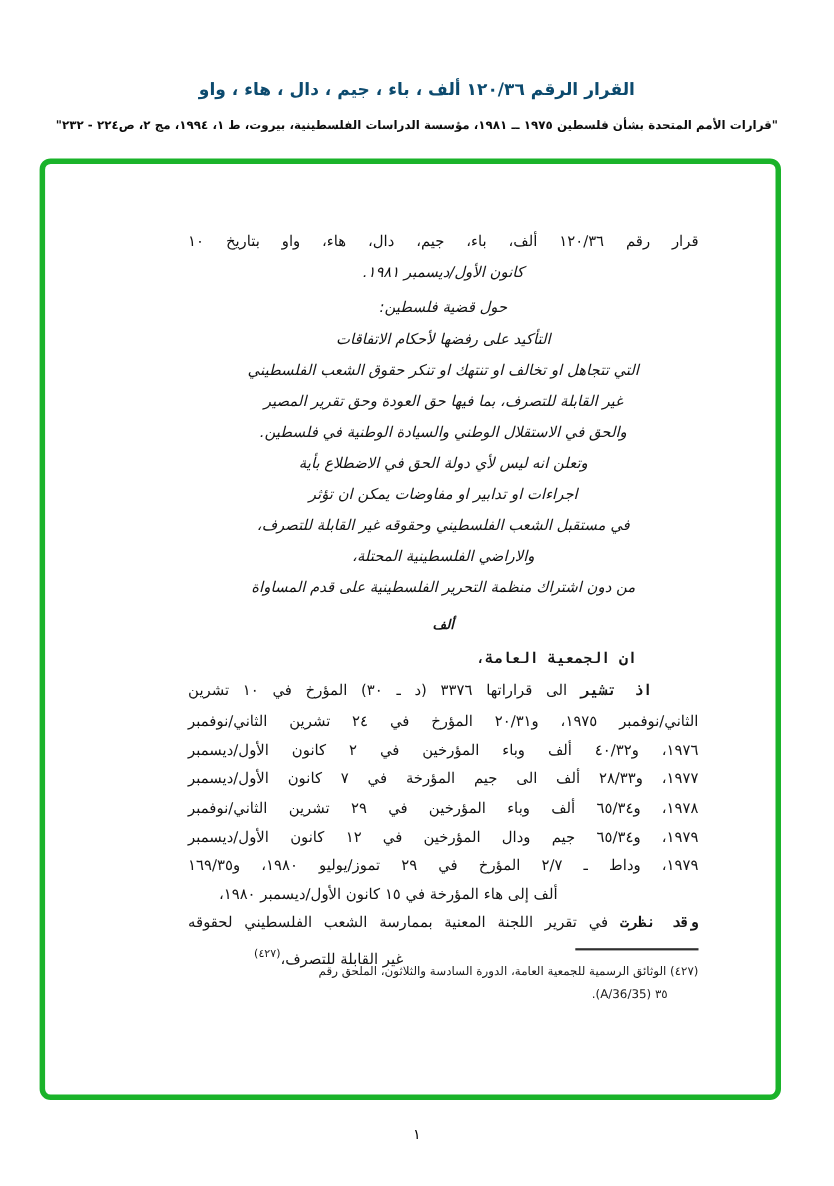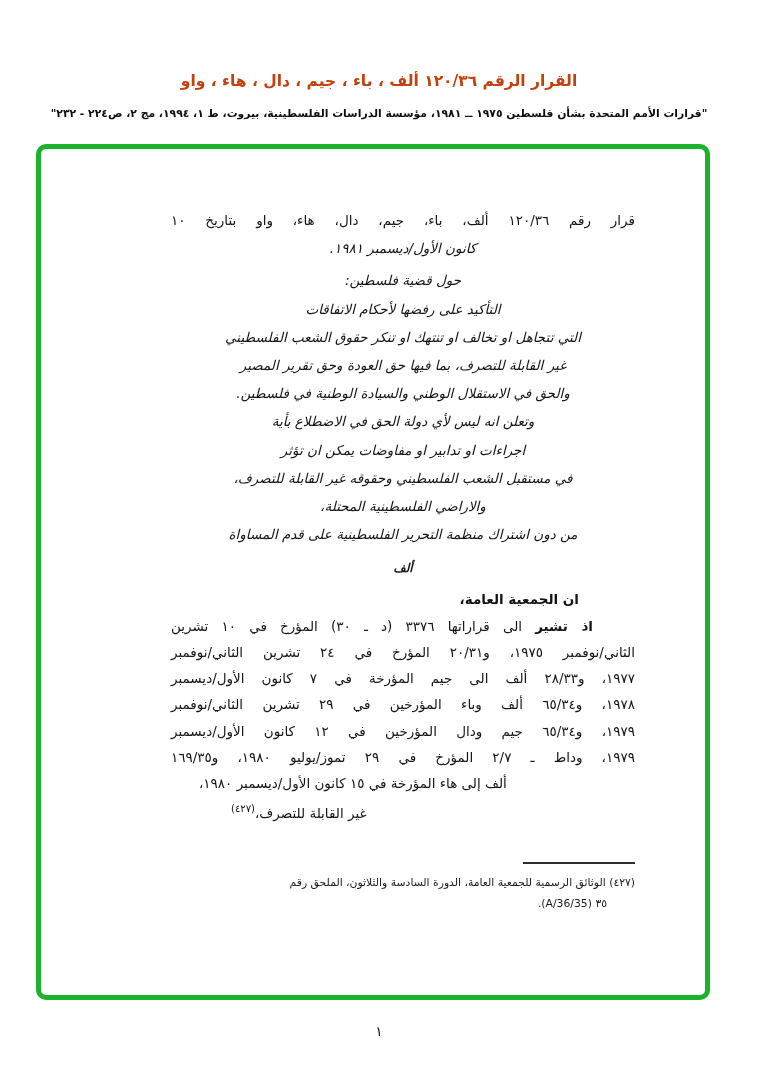--- a/index.html
+++ b/index.html
@@ -7,21 +7,21 @@
     width: 758px; height: 1078px;
     background: #ffffff;
     position: relative;
     font-family: "DejaVu Sans", sans-serif;
     color: #141414;
     overflow: hidden;
   }
   .hdr-title {
     position: absolute; top: 72px; left: 0; width: 758px;
     text-align: center; direction: rtl;
-    font-size: 15.5px; font-weight: bold; color: #c2410c;
+    font-size: 15.5px; font-weight: bold; color: #0c4a6e;
     white-space: nowrap;
   }
   .hdr-cite {
     position: absolute; top: 107px; left: 0; width: 758px;
     text-align: center; direction: rtl;
     font-size: 10.8px; font-weight: bold; color: #0d0d0d;
     white-space: nowrap;
   }
   .res-box {
     position: absolute; left: 36px; top: 144px;
@@ -61,21 +61,21 @@
     width: 112px; height: 0;
     border-top: 2px solid #2f2f2f;
     margin-bottom: 8px;
   }
   .fl1 { white-space: nowrap; text-align: right; }
   .fl2 { text-align: right; padding-left: 0; padding-right: 28px; }
   .pagenum {
     position: absolute; top: 1024px; left: 0; width: 758px;
     text-align: center; font-size: 13px; color: #000;
   }
-  b { font-weight: bold; }
+  b { font-weight: bold; font-family: Liberation Mono, monospace; }
 </style>
 </head>
 <body>
 
 <div class="page">
 
   <div class="hdr-title">القرار الرقم ١٢٠/٣٦ ألف ، باء ، جيم ، دال ، هاء ، واو</div>
   <div class="hdr-cite">"قرارات الأمم المتحدة بشأن فلسطين ١٩٧٥ ــ ١٩٨١، مؤسسة الدراسات الفلسطينية، بيروت، ط ١، ١٩٩٤، مج ٢، ص٢٢٤ - ٢٣٢"</div>
 
   <div class="res-box" style="border-color: rgb(26, 179, 42);">
@@ -96,26 +96,28 @@
         <div class="line c">والاراضي الفلسطينية المحتلة،</div>
         <div class="line c">من دون اشتراك منظمة التحرير الفلسطينية على قدم المساواة</div>
       </div>
 
       <div class="line c alef">ألف</div>
 
       <div class="line preamble"><b>ان الجمعية العامة،</b></div>
 
       <div class="line j rl rl-first"><b>اذ تشير</b><span> الى قراراتها ٣٣٧٦ (د ـ ٣٠) المؤرخ في ١٠ تشرين</span></div>
       <div class="line j rl">الثاني/نوفمبر ١٩٧٥، و٢٠/٣١ المؤرخ في ٢٤ تشرين الثاني/نوفمبر</div>
+      <div class="line j rl">١٩٧٦، و٤٠/٣٢ ألف وباء المؤرخين في ٢ كانون الأول/ديسمبر</div>
       <div class="line j rl">١٩٧٧، و٢٨/٣٣ ألف الى جيم المؤرخة في ٧ كانون الأول/ديسمبر</div>
       <div class="line j rl">١٩٧٨، و٦٥/٣٤ ألف وباء المؤرخين في ٢٩ تشرين الثاني/نوفمبر</div>
       <div class="line j rl">١٩٧٩، و٦٥/٣٤ جيم ودال المؤرخين في ١٢ كانون الأول/ديسمبر</div>
       <div class="line j rl">١٩٧٩، وداط ـ ٢/٧ المؤرخ في ٢٩ تموز/يوليو ١٩٨٠، و١٦٩/٣٥</div>
       <div class="line l rl rl-last">ألف إلى هاء المؤرخة في ١٥ كانون الأول/ديسمبر ١٩٨٠،</div>
 
+      <div class="line j rl"><b>وقد نظرت</b><span> في تقرير اللجنة المعنية بممارسة الشعب الفلسطيني لحقوقه</span></div>
       <div class="line considered2"><span>غير القابلة للتصرف،</span><sup class="fref">(٤٢٧)</sup></div>
 
     </div>
 
     <div class="footnote">
       <div class="fsep"></div>
       <div class="fl1">(٤٢٧) الوثائق الرسمية للجمعية العامة، الدورة السادسة والثلاثون، الملحق رقم</div>
       <div class="fl2">٣٥ (A/36/35).</div>
     </div>
   </div>

